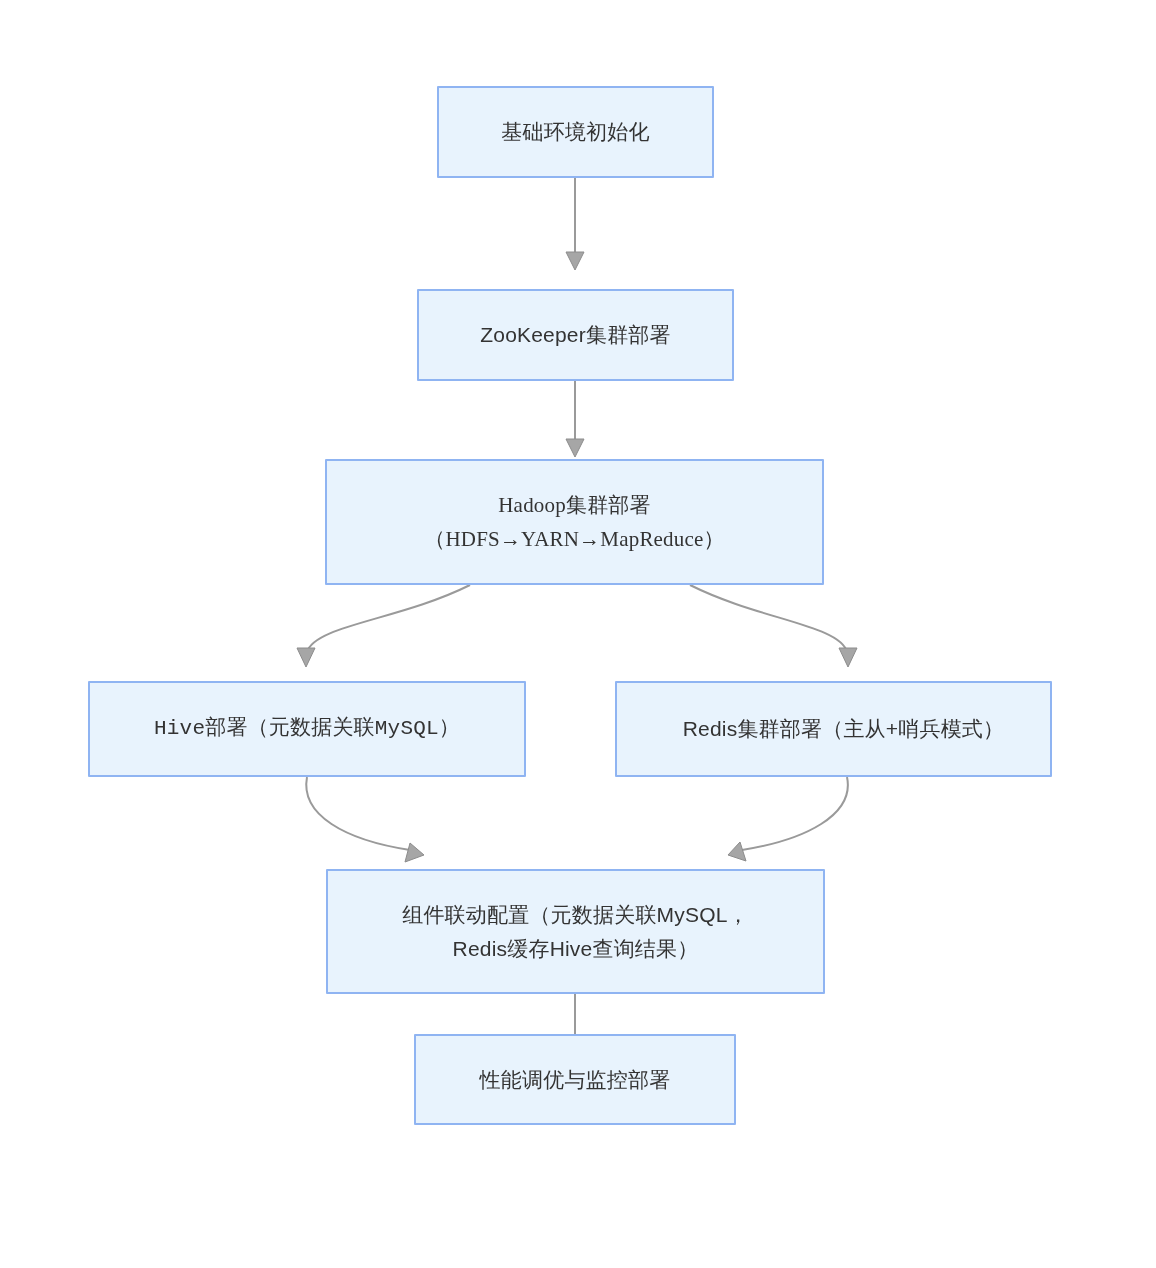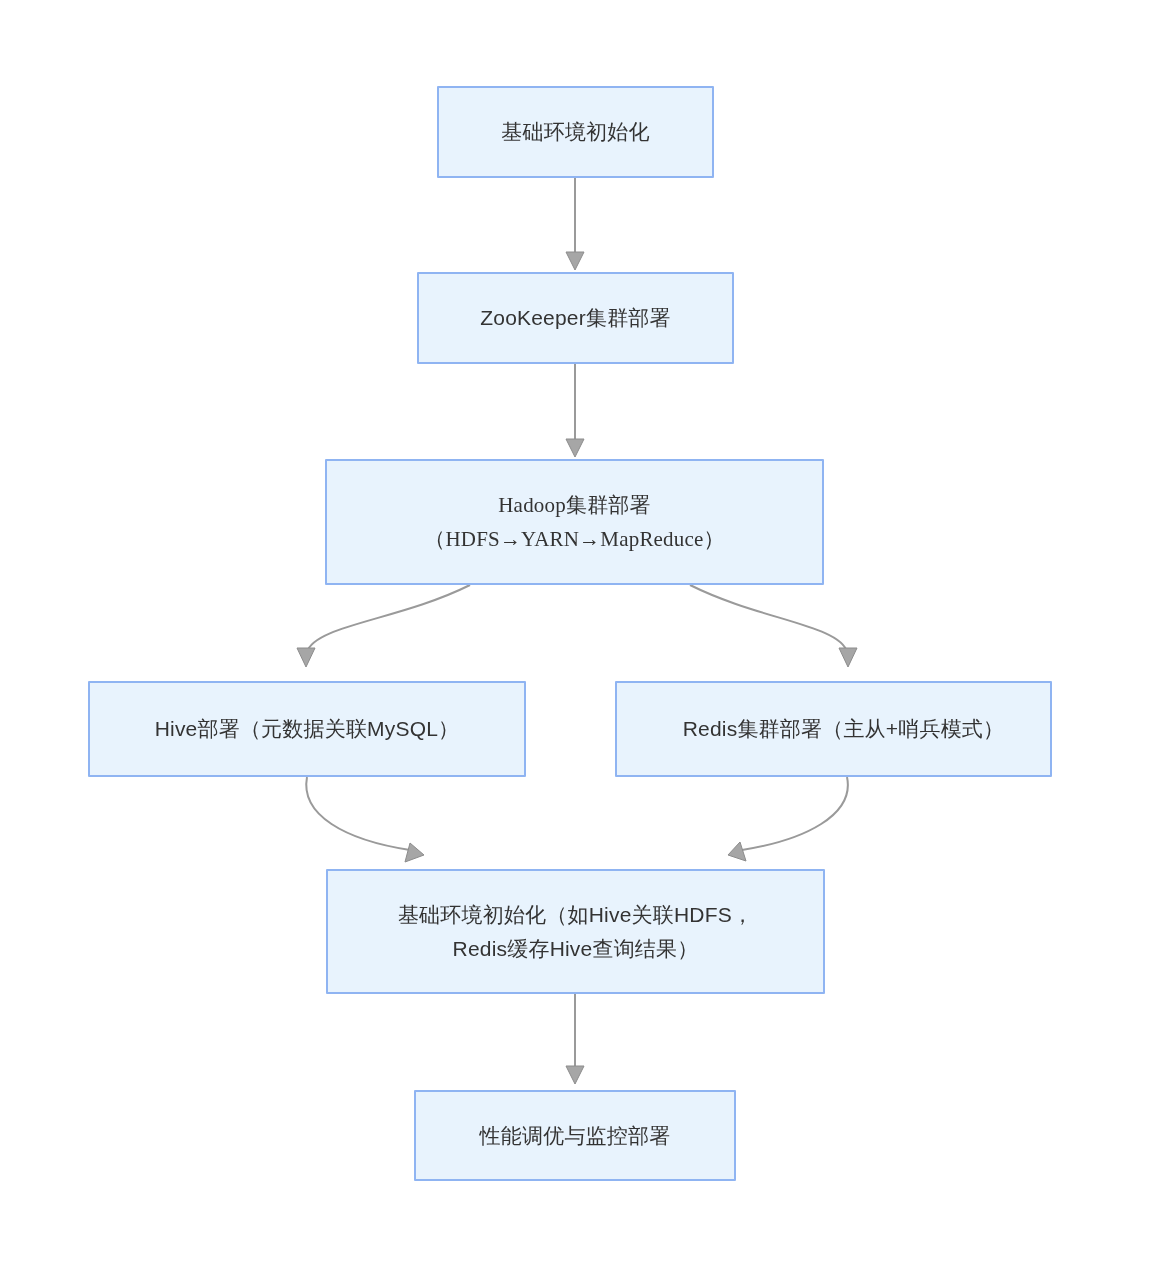--- a/index.html
+++ b/index.html
@@ -89,35 +89,35 @@
       <g>
         <path d="M 575,994 L 575,1070" class="edge-path"></path>
         <polygon points="575,1084 566,1066 584,1066" class="edge-head"></polygon>
       </g>
     </svg>
 
   <div id="nodes-layer">
       <div class="node-box" style="left: 437px; top: 86px; width: 277px; height: 92px;">
         <div class="node-label">基础环境初始化</div>
       </div>
-      <div class="node-box" style="left: 417px; top: 272px; width: 317px; height: 92px;">
+      <div class="node-box" style="left: 417px; top: 289px; width: 317px; height: 92px;">
         <div class="node-label">ZooKeeper集群部署</div>
       </div>
       <div class="node-box" style="left: 325px; top: 459px; width: 499px; height: 126px; font-family: Liberation Serif, serif;">
         <div class="node-label">Hadoop集群部署
 （HDFS→YARN→MapReduce）</div>
       </div>
-      <div class="node-box" style="left: 88px; top: 681px; width: 438px; height: 96px;">
+      <div class="node-box" style="left: 88px; top: 681px; width: 438px; height: 96px; font-family: Liberation Mono, monospace;">
         <div class="node-label">Hive部署（元数据关联MySQL）</div>
       </div>
       <div class="node-box" style="left: 615px; top: 681px; width: 437px; height: 96px; padding-left: 20px;">
         <div class="node-label">Redis集群部署（主从+哨兵模式）</div>
       </div>
       <div class="node-box" style="left: 326px; top: 869px; width: 499px; height: 125px;">
-        <div class="node-label">基础环境初始化（如Hive关联HDFS，
+        <div class="node-label">组件联动配置（元数据关联MySQL，
 Redis缓存Hive查询结果）</div>
       </div>
-      <div class="node-box" style="left: 414px; top: 1090px; width: 322px; height: 91px;">
+      <div class="node-box" style="left: 414px; top: 1034px; width: 322px; height: 91px;">
         <div class="node-label">性能调优与监控部署</div>
       </div>
     </div>
 
 </div>
 
 </body></html>

